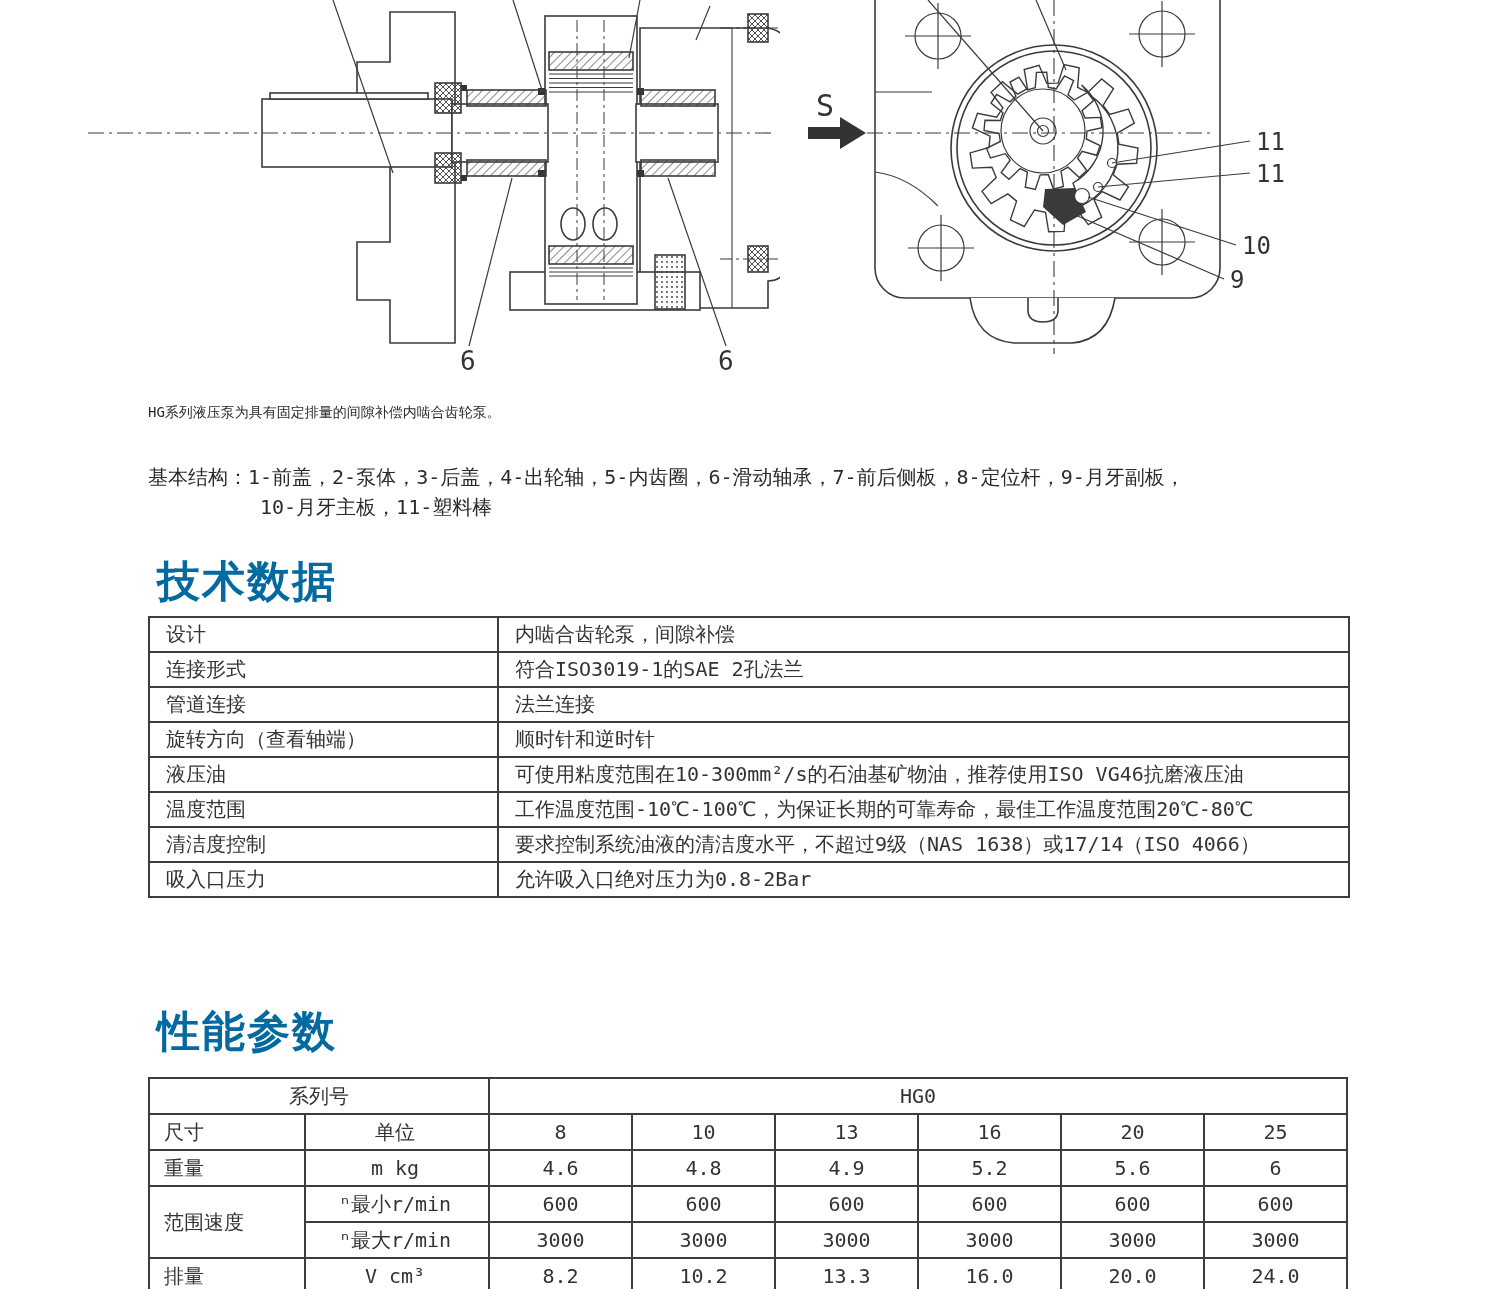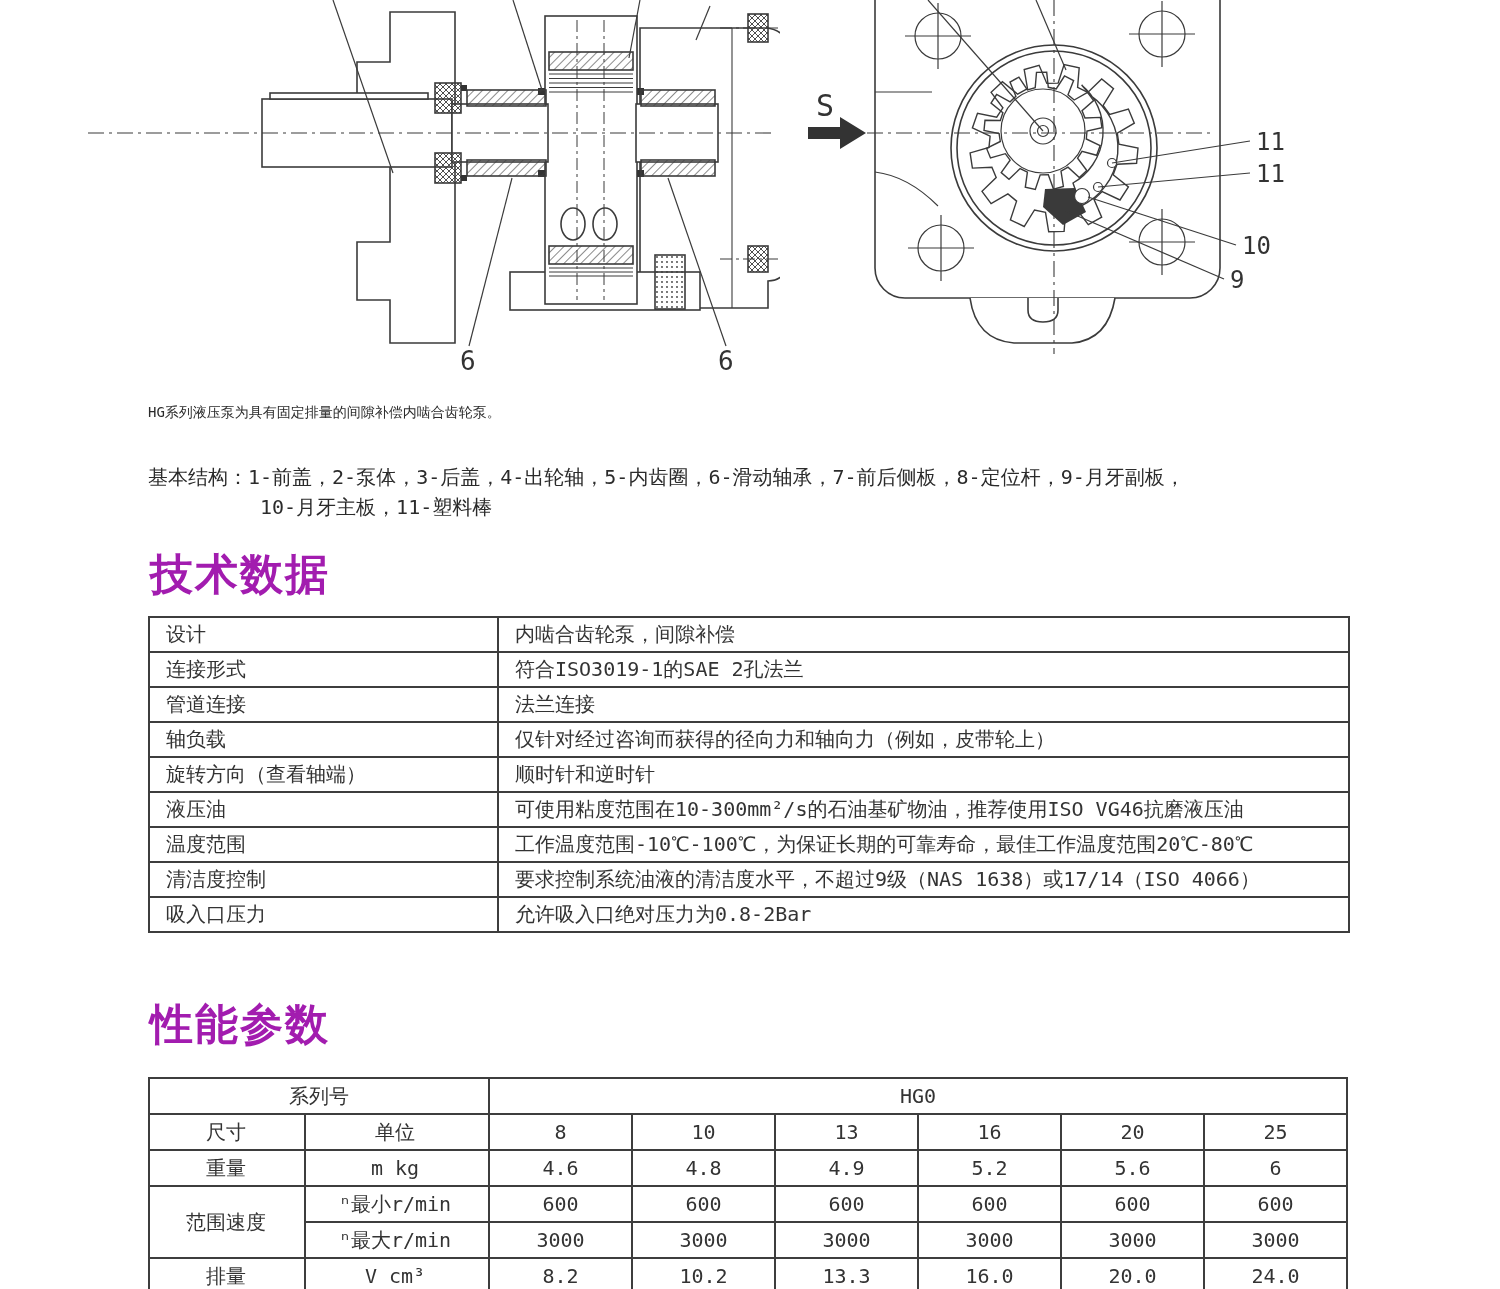--- a/index.html
+++ b/index.html
@@ -7,34 +7,34 @@
         font-family:"Liberation Sans",sans-serif;color:#2e2e2e;}
   svg{position:absolute;display:block;}
   svg text{font-family:"DejaVu Sans Mono","Liberation Sans",sans-serif;fill:#333;}
 
   .p1{position:absolute;left:148px;top:404px;font-size:14px;
       font-family:"DejaVu Sans Mono","Liberation Sans",sans-serif;color:#2b2b2b;}
   .p2{position:absolute;left:148px;top:462px;width:1260px;line-height:30px;font-size:20px;
       font-family:"DejaVu Sans Mono","Liberation Sans",sans-serif;color:#2b2b2b;
       padding-left:112px;text-indent:-112px;}
 
-  .sec-title{position:absolute;left:146px;font-size:43px;font-weight:700;color:#a21caf;
-             font-family:"Liberation Sans",sans-serif;letter-spacing:2px;margin:4px;}
+  .sec-title{position:absolute;left:146px;font-size:43px;font-weight:700;color:#0369a1;
+             font-family:"Liberation Sans",sans-serif;letter-spacing:2px;margin:11px;}
   #tech-title{top:542px;}
   #perf-title{top:992px;}
 
   table{border-collapse:collapse;table-layout:fixed;position:absolute;left:148px;width:1200px;
         font-size:20px;color:#333;
         font-family:"DejaVu Sans Mono","Liberation Sans",sans-serif;}
   td{border:2px solid #3d3d3d;overflow:hidden;white-space:nowrap;}
   #tech-table{top:616px;}
   #tech-table td{height:33px;padding:0 6px 0 16px;border-radius:14px;}
   #perf-table{top:1077px;}
   #perf-table td{height:34px;padding:0 16px;}
-  .tl{text-align:center;padding-left:14px !important;margin-top:12px;}
+  .tl{text-align:left;padding-left:14px !important;margin-top:12px;}
   .tl2{text-align:center;padding-left:12px !important;}
   .tc{text-align:center;}
 </style>
 </head>
 <body>
 
 <div class="page">
 
   <svg style="left:80px;top:0;" width="700" height="392" viewBox="0 0 700 392">
     <defs>
@@ -200,24 +200,20 @@
         </tr>
       <tr>
           <td>连接形式</td>
           <td>符合ISO3019-1的SAE 2孔法兰</td>
         </tr>
       <tr>
           <td>管道连接</td>
           <td>法兰连接</td>
         </tr>
       <tr>
-          <td>轴负载</td>
-          <td>仅针对经过咨询而获得的径向力和轴向力（例如，皮带轮上）</td>
-        </tr>
-      <tr>
           <td>旋转方向（查看轴端）</td>
           <td>顺时针和逆时针</td>
         </tr>
       <tr>
           <td>液压油</td>
           <td>可使用粘度范围在10-300mm²/s的石油基矿物油，推荐使用ISO VG46抗磨液压油</td>
         </tr>
       <tr>
           <td>温度范围</td>
           <td>工作温度范围-10℃-100℃，为保证长期的可靠寿命，最佳工作温度范围20℃-80℃</td>

